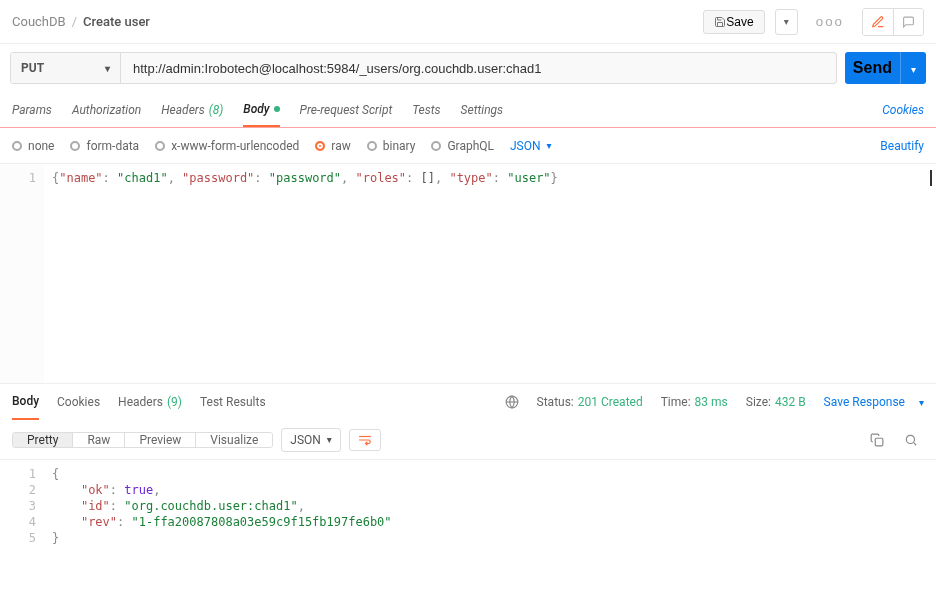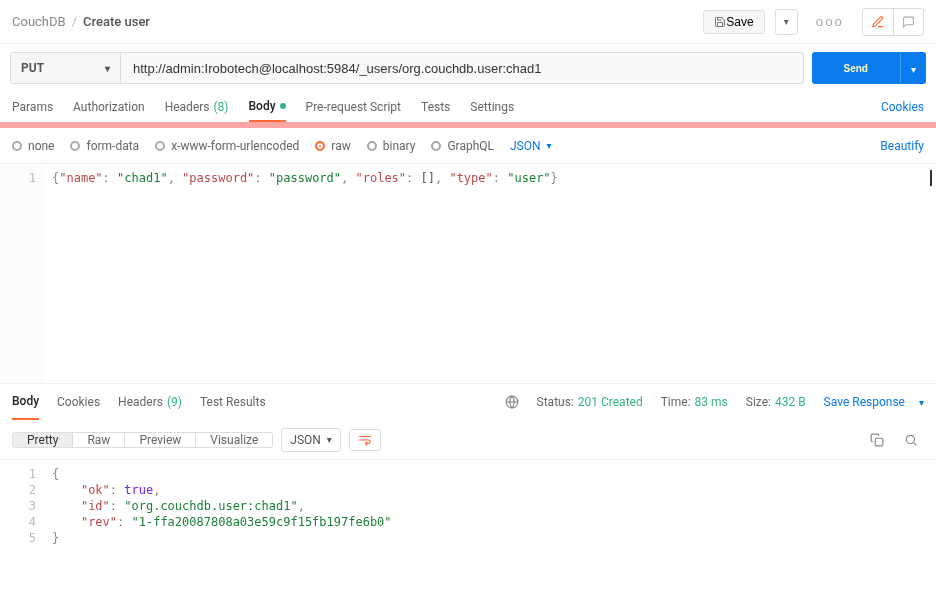--- a/index.html
+++ b/index.html
@@ -84,47 +84,48 @@
     border: none;
     padding: 0 12px;
     font-size: 13px;
     background: transparent;
     color: #333;
     outline: none;
   }
   .send-btn-wrap { display: flex; }
   .send-btn {
     background: #097BED;
-    color: #fef9c3;
+    color: #000000;
     font-weight: 600;
     border: none;
-    padding: 0 32px;
-    font-size: 10px;
+    padding: 0 8px;
+    font-size: 16px;
     border-radius: 3px 0 0 3px;
     cursor: pointer;
   }
   .send-caret {
     background: #097BED;
     color: #fff;
     border: none;
     padding: 0 10px;
     border-radius: 0 3px 3px 0;
     border-left: 1px solid rgba(255,255,255,0.25);
     cursor: pointer;
   }
   
   .tabs-row {
     display: flex;
     align-items: center;
     padding: 0 12px;
     height: 36px;
-    border-bottom: 6px solid #fca5a5;
+    border-bottom: 1px solid #fca5a5;
     font-size: 12px;
     gap: 20px;
     color: #666;
+    font-style: italic;
   }
   .tabs-row .spacer { flex: 1; }
   .tab { cursor: pointer; display:flex; align-items:center; gap:4px; height:100%; }
   .tab.active { color: #222; border-bottom: 2px solid #FF6C37; font-weight: 500; }
   .tab-count { color: #36B37E; }
   .dot { width:6px; height:6px; border-radius:50%; background:#36B37E; display:inline-block;}
   .link { color: #097BED; cursor: pointer; }
   
   .body-subtabs {
     display: flex;

